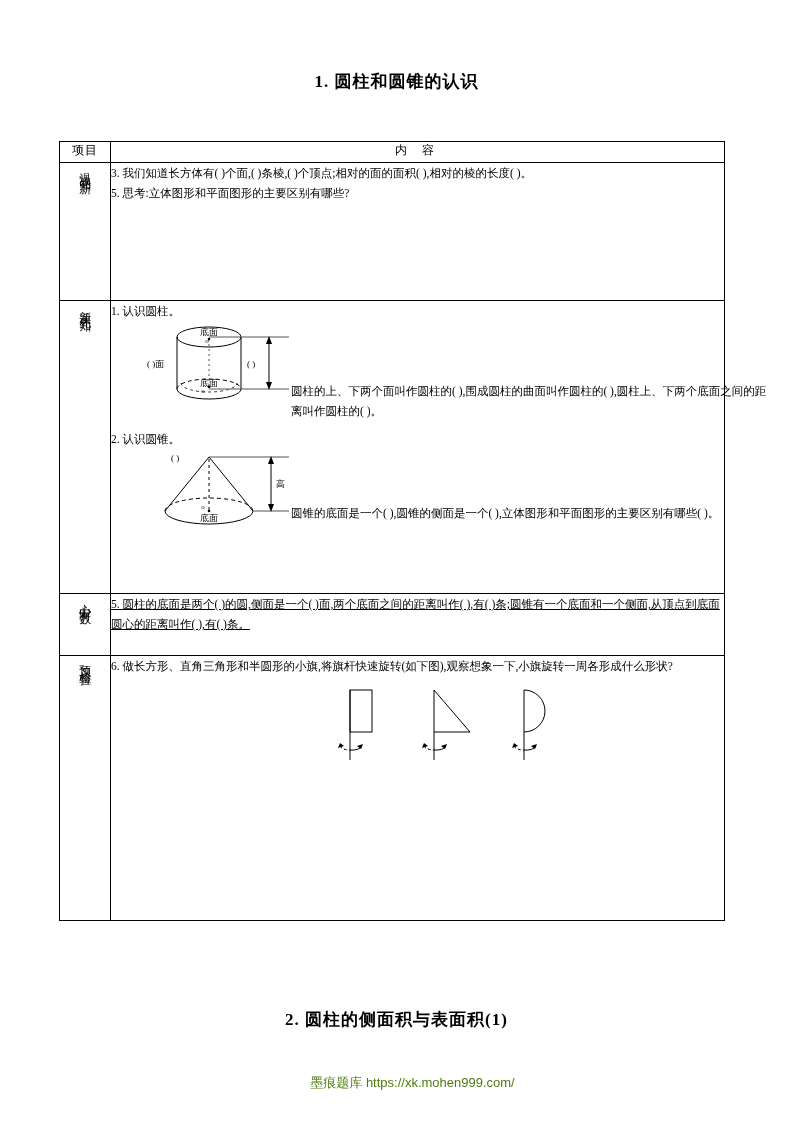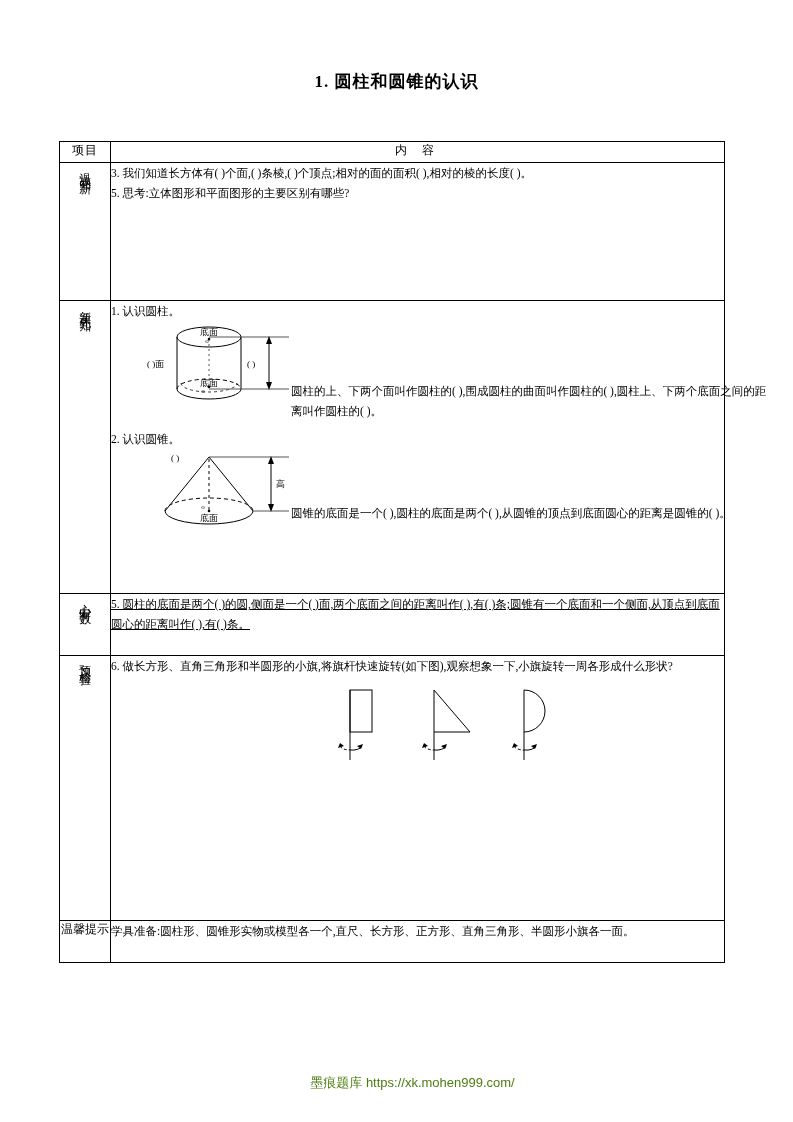--- a/index.html
+++ b/index.html
@@ -220,21 +220,21 @@
 
               <line x1="152" y1="12" x2="152" y2="58" stroke="#000" stroke-width="1"></line>
               <polygon points="152,7 149,15 155,15" fill="#000"></polygon>
               <polygon points="152,63 149,55 155,55" fill="#000"></polygon>
 
               <text x="52" y="12" font-size="9" font-family="'Liberation Serif', serif">(  )</text>
               <text x="157" y="38" font-size="9" font-family="'Liberation Serif', serif">高</text>
               <text x="90" y="72" font-size="9" text-anchor="middle" font-family="'Liberation Serif', serif">底面</text>
               <text x="84" y="60" font-size="7" text-anchor="middle" font-family="'Liberation Serif', serif">o</text>
             </svg>
-            <span class="after-fig" style="left:180px; top:54px; width:480px;">圆锥的底面是一个(       ),圆柱的底面是两个(       ),从圆锥的顶点到底面圆心的距离是圆锥的(       )。</span>
+            <span class="after-fig" style="left:180px; top:54px; width:480px;">圆锥的底面是一个(       ),圆锥的侧面是一个(       ),立体图形和平面图形的主要区别有哪些(       )。</span>
           </div>
 
         </td>
       </tr>
 
       <tr class="r3">
         <td class="vlabel">
           <span class="vtext">心中有数</span>
         </td>
         <td class="content">
@@ -278,29 +278,24 @@
                 <path d="M 208 66 A 10 5 0 0 0 220 62" fill="none" stroke="#000" stroke-width="1"></path>
                 <polygon points="221,60 215,62 219,65" fill="#000"></polygon>
                 <polygon points="196,64 202,62 198,59" fill="#000"></polygon>
               </g>
 
             </svg>
           </div>
         </td>
       </tr>
 
-      <tr class="r5">
-        <td class="hlabel">温馨提示</td>
-        <td class="content">
-          <p>学具准备:圆柱形、圆锥形实物或模型各一个,直尺、长方形、正方形、直角三角形、半圆形小旗各一面。</p>
-        </td>
-      </tr>
 
     </tbody>
   </table>
 
+  <div class="doc-title" id="title-2">2. 圆柱的侧面积与表面积(1)</div>
 
   <div class="watermark">
     <span class="wm-cn">墨痕题库</span>
     <span>https://xk.mohen999.com/</span>
   </div>
 
 </div>
 
 </body></html>

